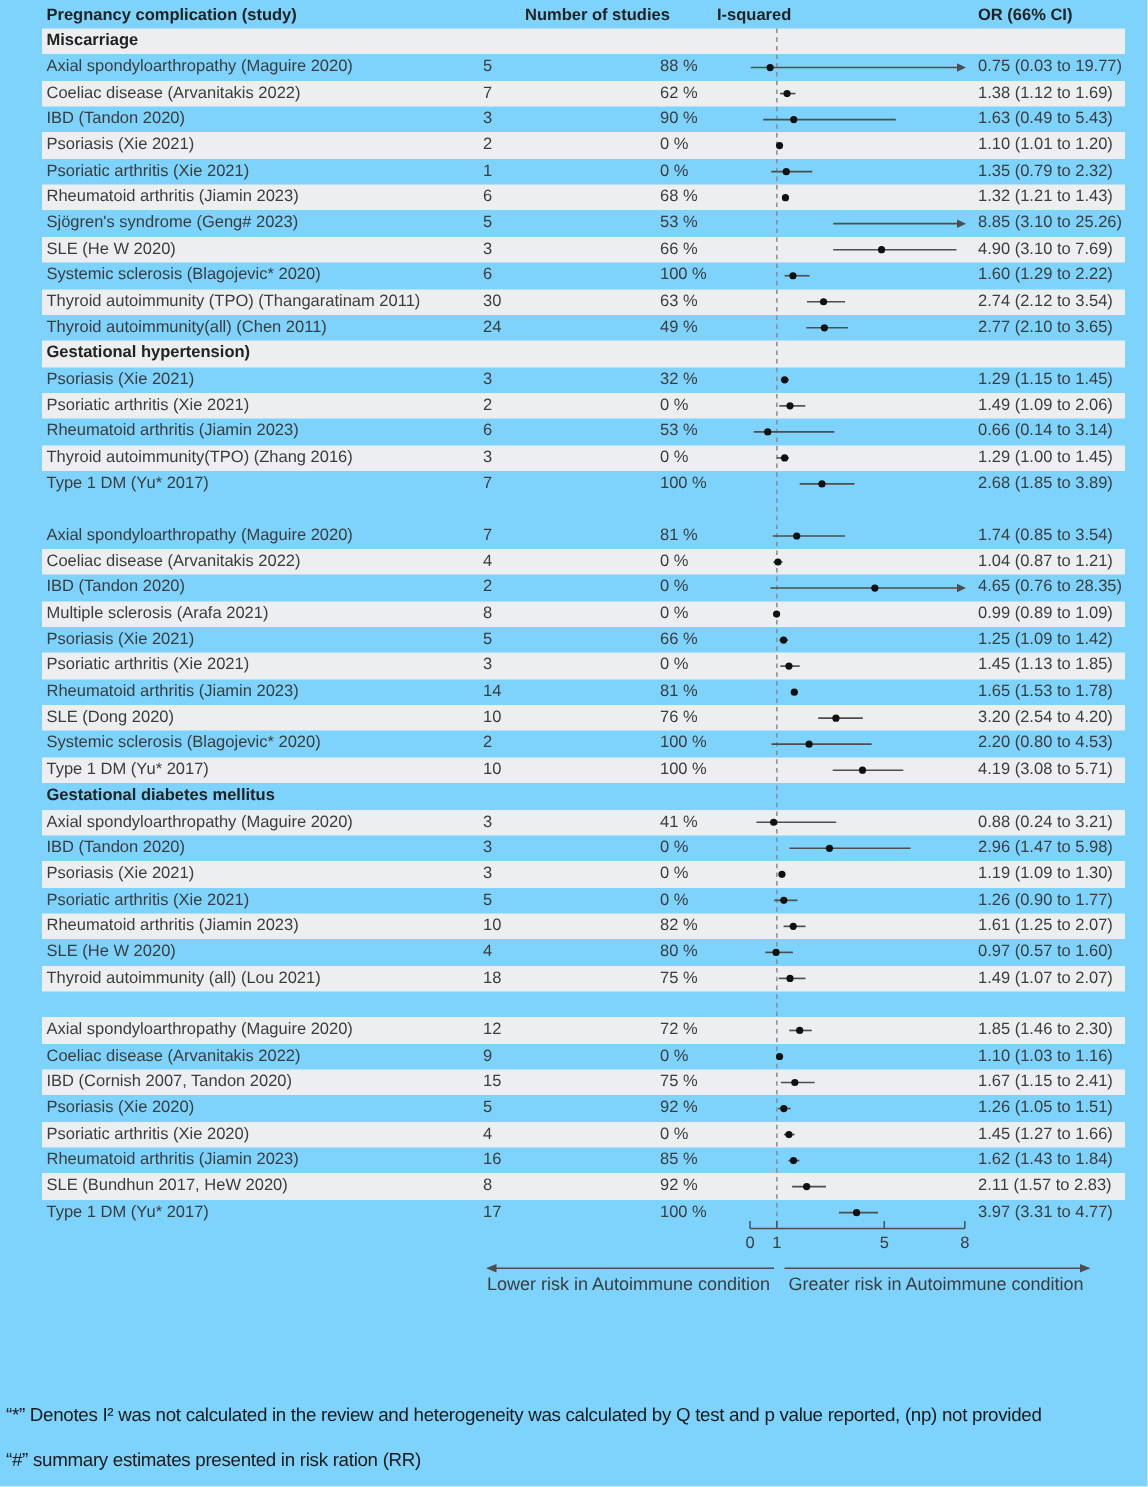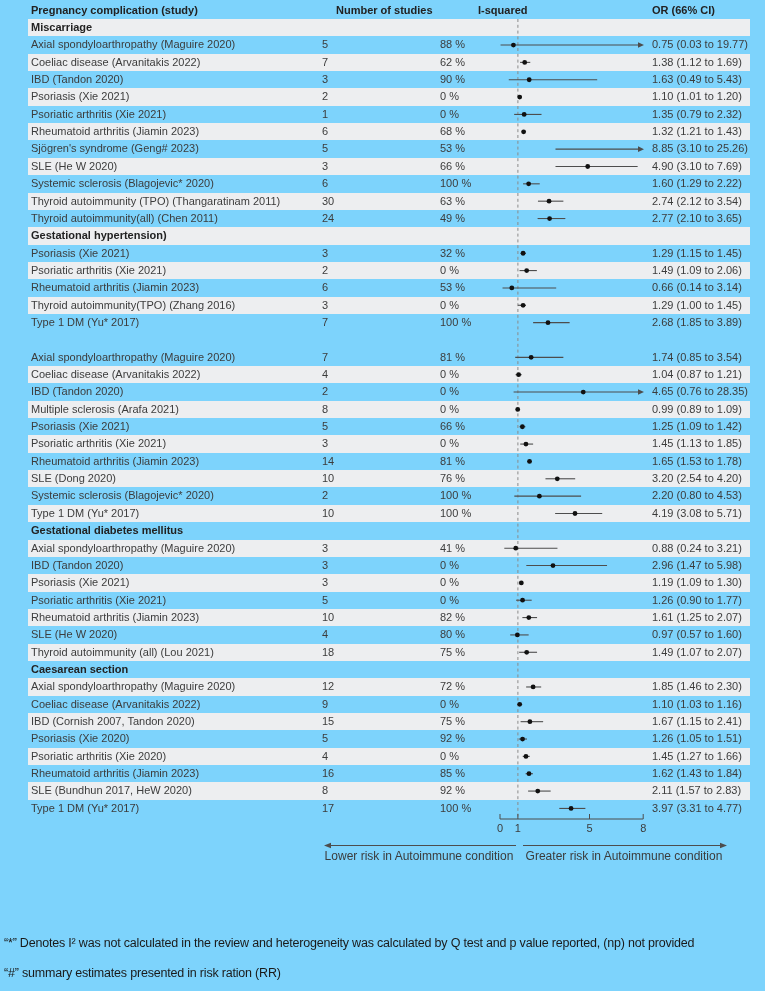--- a/index.html
+++ b/index.html
@@ -3,21 +3,21 @@
 <meta charset="utf-8">
 <style>
   html,body{margin:0;padding:0;background:#ffffff;}
   .canvas{
     position:relative;width:765px;height:991px;background:#7dd3fc;overflow:hidden;
     font-family:"Liberation Sans","DejaVu Sans",sans-serif;color:#3c3c3c;
   }
   .col-headers{position:absolute;top:2px;left:28px;width:722px;height:17px;font-weight:bold;color:#222;}
   .col-headers span{position:absolute;top:0;line-height:17px;font-size:11px;white-space:nowrap;}
   .h-label{left:3px;}
-  .h-n{left:280px;padding-left:28px;}
+  .h-n{left:294px;padding-left:28px;}
   .h-i2{left:412px;padding-left:38px;}
   .h-or{left:624px;}
   #rows{position:absolute;top:0;left:0;width:765px;height:991px;}
   .frow{position:absolute;left:28px;width:722px;height:17.35px;}
   .frow.stripe{background:#edeef0;}
   .frow span{position:absolute;top:0;line-height:17.35px;font-size:11px;white-space:nowrap;}
   .c-label{left:3px;}
   .c-section{left:3px;font-weight:bold;color:#222;}
   .c-n{left:294px;}
   .c-i2{left:412px;}
@@ -239,23 +239,20 @@
         <span class="c-label">SLE (He W 2020)</span>
         <span class="c-n">4</span>
         <span class="c-i2">80 %</span>
         <span class="c-or">0.97 (0.57 to 1.60)</span>
       </div>
       <div class="frow stripe" style="top: 643.6px;">
         <span class="c-label">Thyroid autoimmunity (all) (Lou 2021)</span>
         <span class="c-n">18</span>
         <span class="c-i2">75 %</span>
         <span class="c-or">1.49 (1.07 to 2.07)</span>
-      </div>
-      <div class="frow" style="top: 660.95px;">
-        <span class="c-section">Caesarean section</span>
       </div>
       <div class="frow stripe" style="top: 678.3px;">
         <span class="c-label">Axial spondyloarthropathy (Maguire 2020)</span>
         <span class="c-n">12</span>
         <span class="c-i2">72 %</span>
         <span class="c-or">1.85 (1.46 to 2.30)</span>
       </div>
       <div class="frow" style="top: 695.65px;">
         <span class="c-label">Coeliac disease (Arvanitakis 2022)</span>
         <span class="c-n">9</span>

